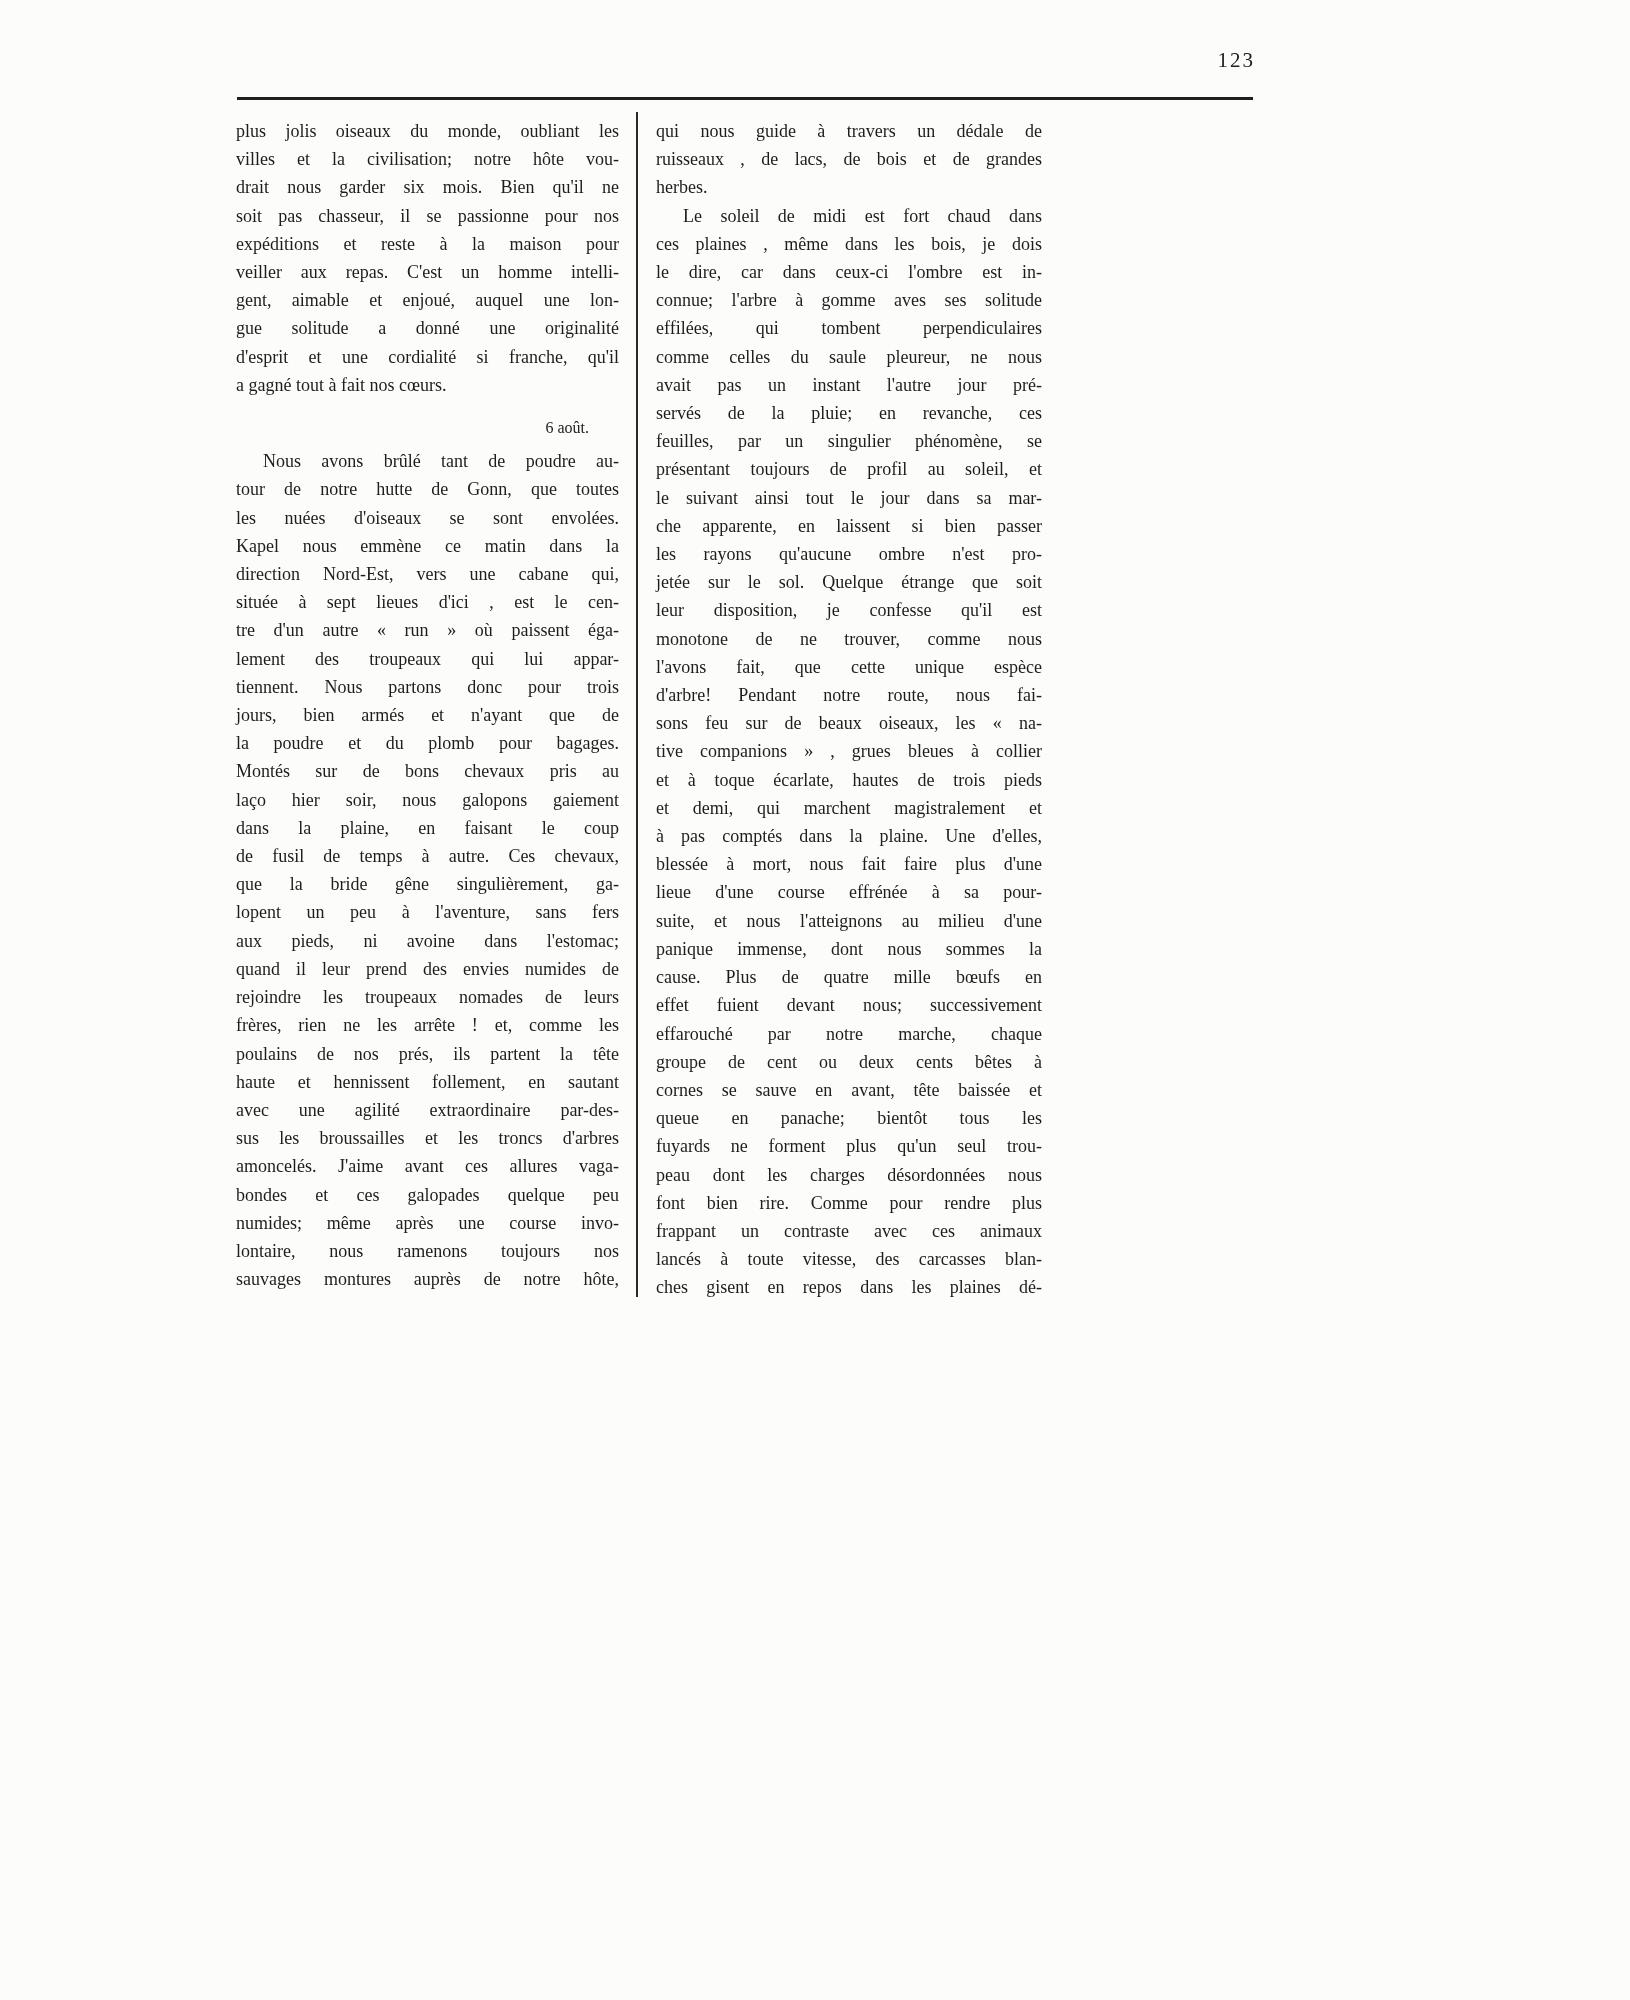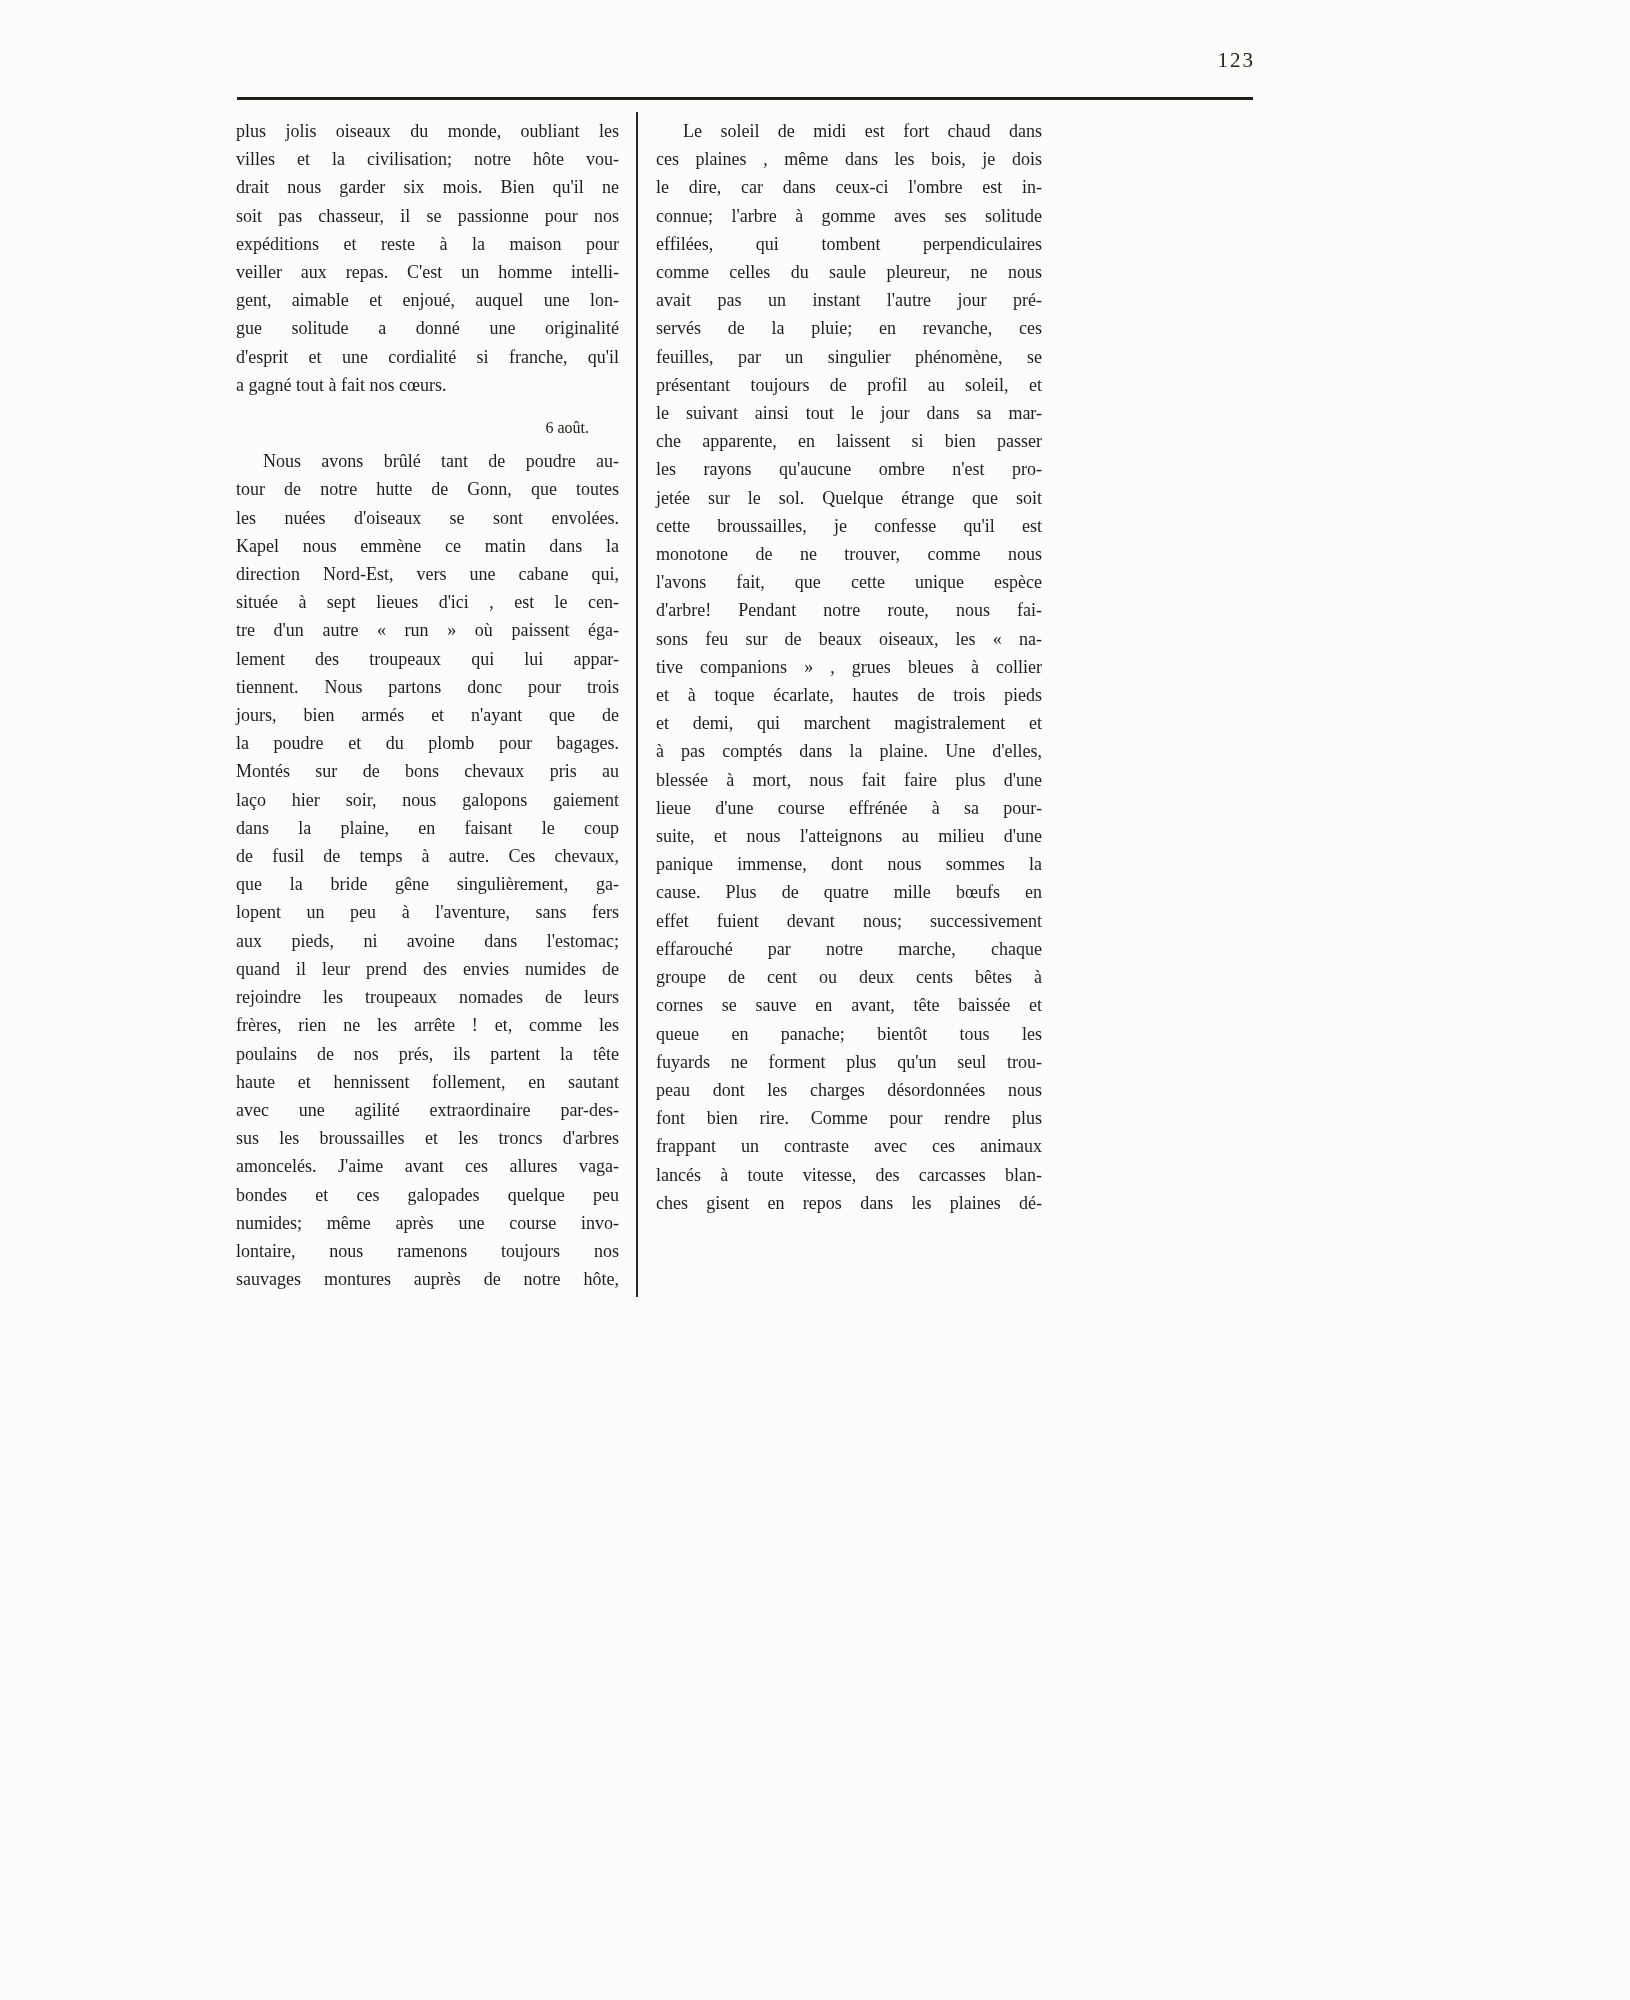--- a/index.html
+++ b/index.html
@@ -124,36 +124,41 @@
         <div class="tline">bondes et ces galopades quelque peu</div>
         <div class="tline">numides; même après une course invo-</div>
         <div class="tline">lontaire, nous ramenons toujours nos</div>
         <div class="tline">sauvages montures auprès de notre hôte,</div>
       </div>
     </div>
 
   <div class="col-divider"></div>
 
   <div class="col col-right">
+      <div class="para">
+        <div class="tline">qui nous guide à travers un dédale de</div>
+        <div class="tline">ruisseaux , de lacs, de bois et de grandes</div>
+        <div class="tline endline">herbes.</div>
+      </div>
       <div class="para indent">
         <div class="tline">Le soleil de midi est fort chaud dans</div>
         <div class="tline">ces plaines , même dans les bois, je dois</div>
         <div class="tline">le dire, car dans ceux-ci l'ombre est in-</div>
         <div class="tline">connue; l'arbre à gomme aves ses solitude</div>
         <div class="tline">effilées, qui tombent perpendiculaires</div>
         <div class="tline">comme celles du saule pleureur, ne nous</div>
         <div class="tline">avait pas un instant l'autre jour pré-</div>
         <div class="tline">servés de la pluie; en revanche, ces</div>
         <div class="tline">feuilles, par un singulier phénomène, se</div>
         <div class="tline">présentant toujours de profil au soleil, et</div>
         <div class="tline">le suivant ainsi tout le jour dans sa mar-</div>
         <div class="tline">che apparente, en laissent si bien passer</div>
         <div class="tline">les rayons qu'aucune ombre n'est pro-</div>
         <div class="tline">jetée sur le sol. Quelque étrange que soit</div>
-        <div class="tline">cette broussailles, je confesse qu'il est</div>
+        <div class="tline">leur disposition, je confesse qu'il est</div>
         <div class="tline">monotone de ne trouver, comme nous</div>
         <div class="tline">l'avons fait, que cette unique espèce</div>
         <div class="tline">d'arbre! Pendant notre route, nous fai-</div>
         <div class="tline">sons feu sur de beaux oiseaux, les « na-</div>
         <div class="tline">tive companions » , grues bleues à collier</div>
         <div class="tline">et à toque écarlate, hautes de trois pieds</div>
         <div class="tline">et demi, qui marchent magistralement et</div>
         <div class="tline">à pas comptés dans la plaine. Une d'elles,</div>
         <div class="tline">blessée à mort, nous fait faire plus d'une</div>
         <div class="tline">lieue d'une course effrénée à sa pour-</div>

